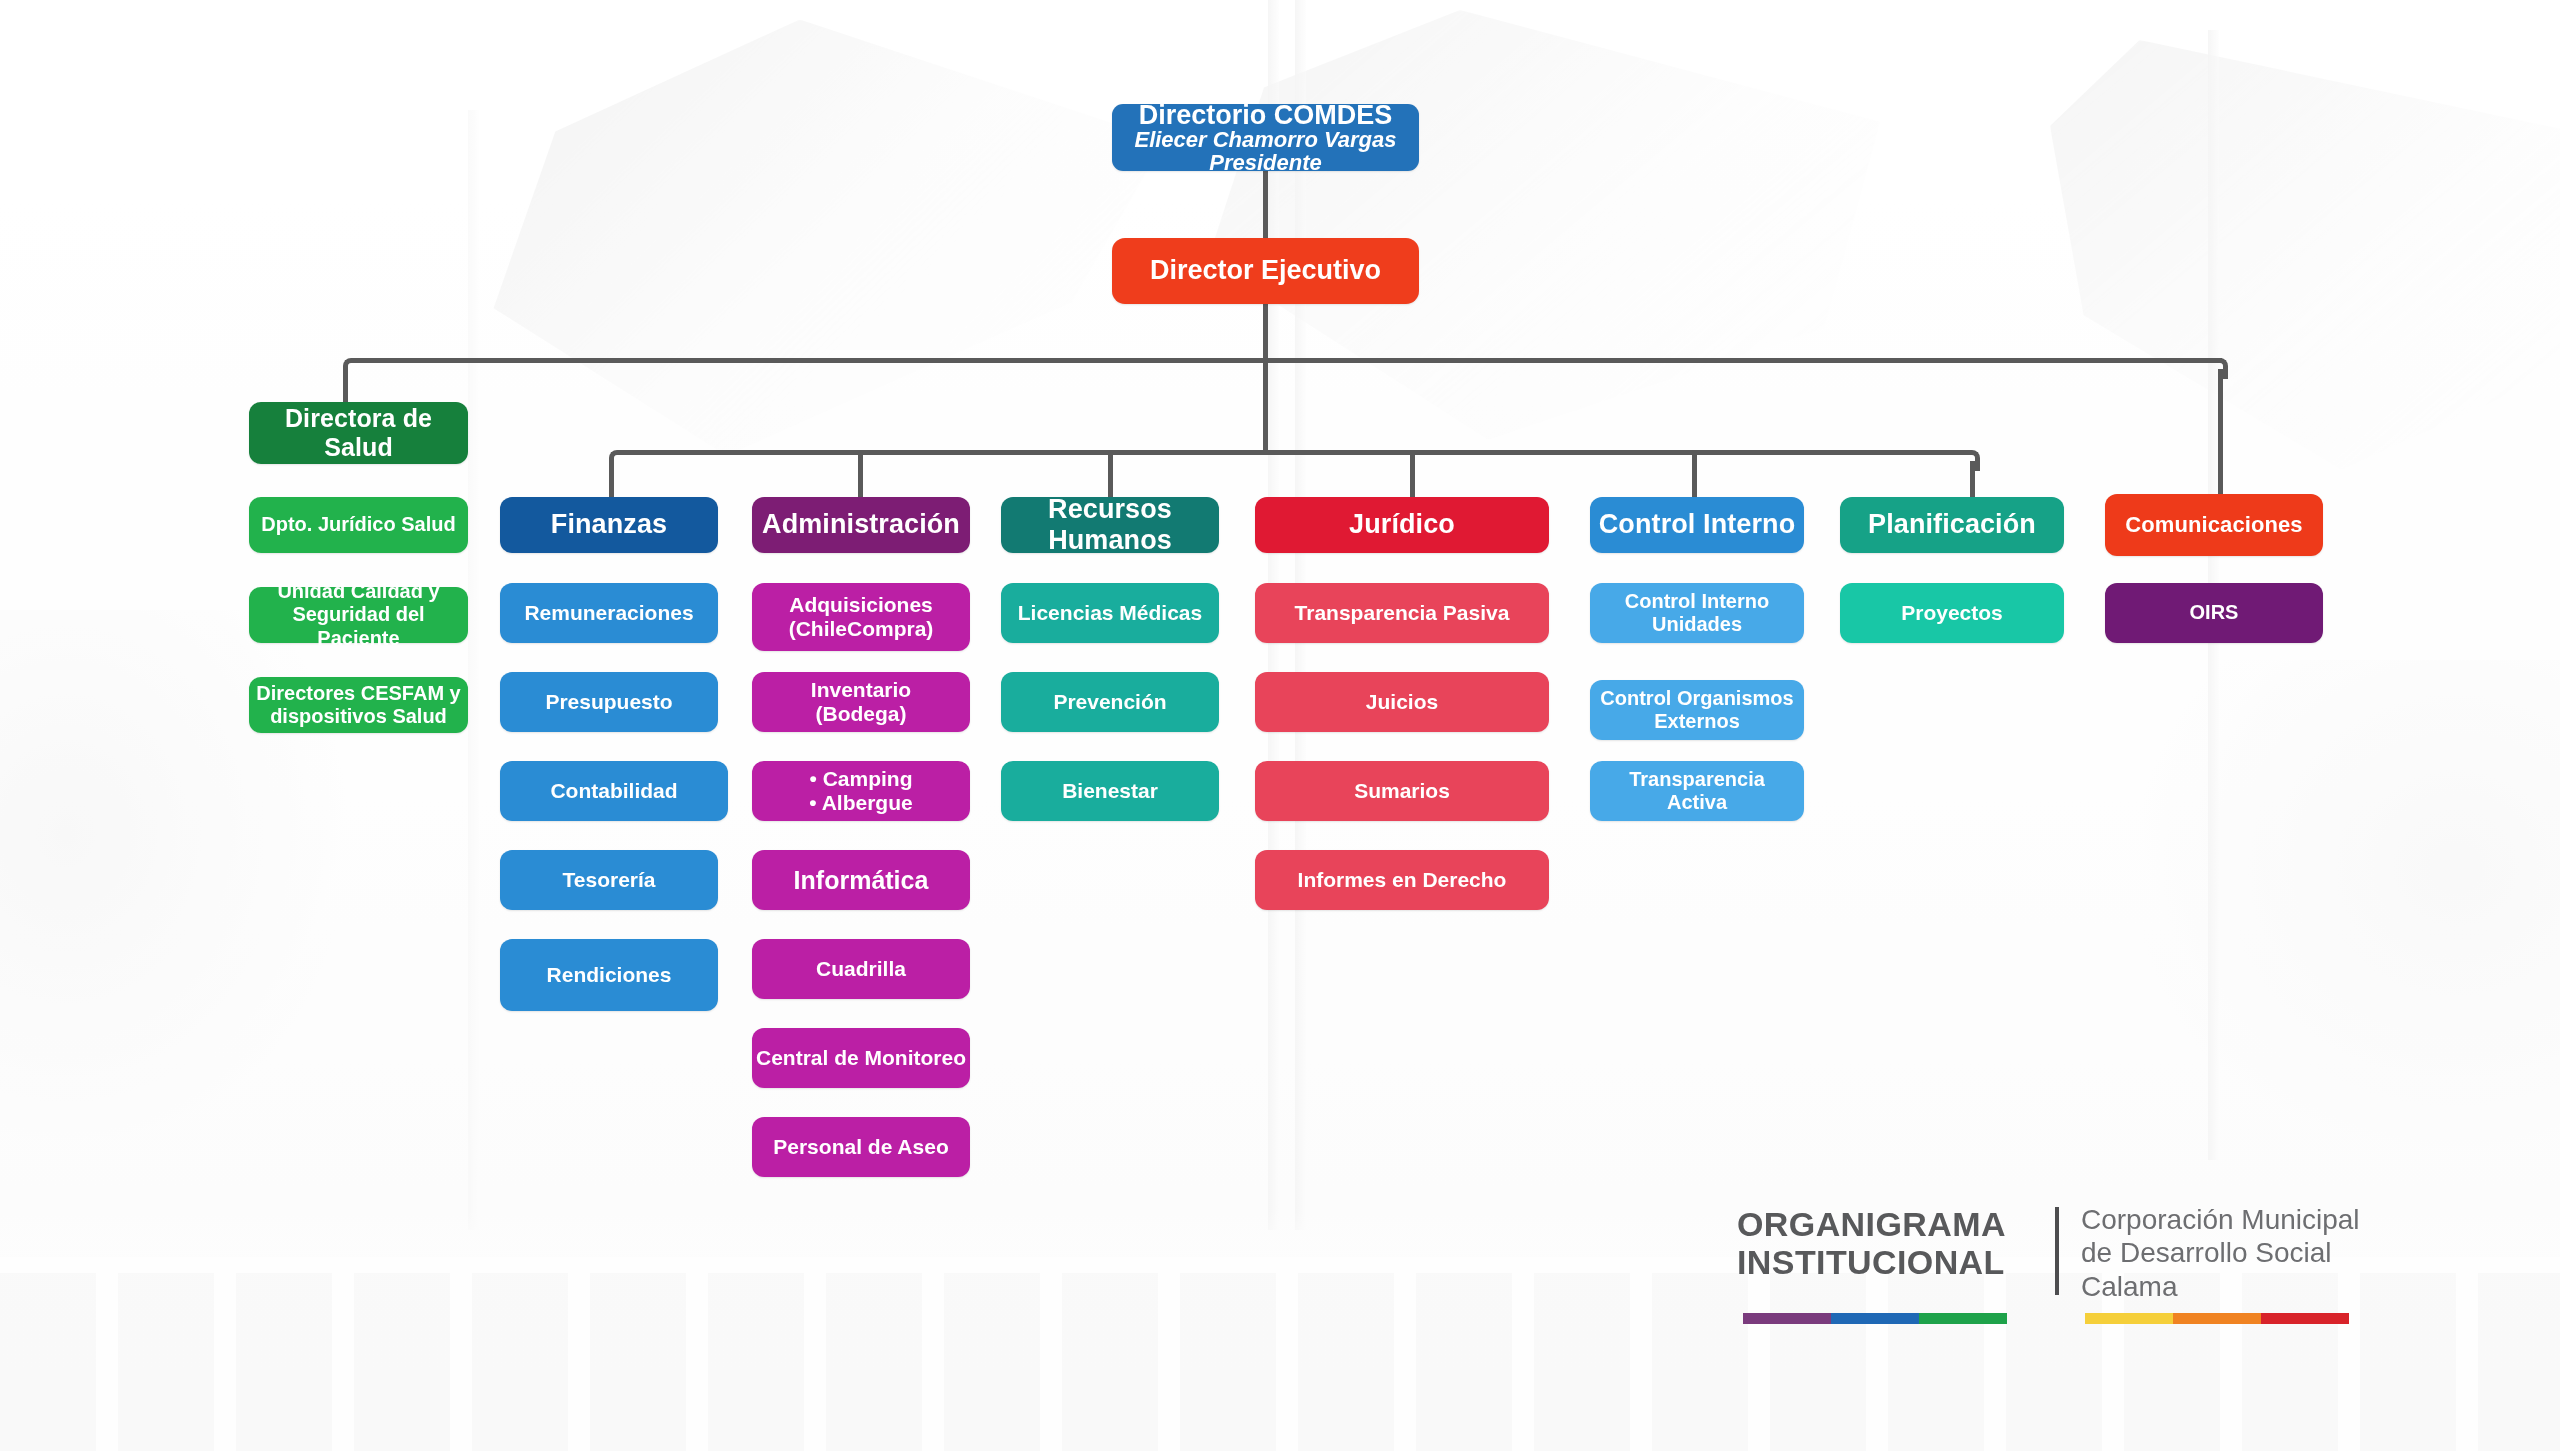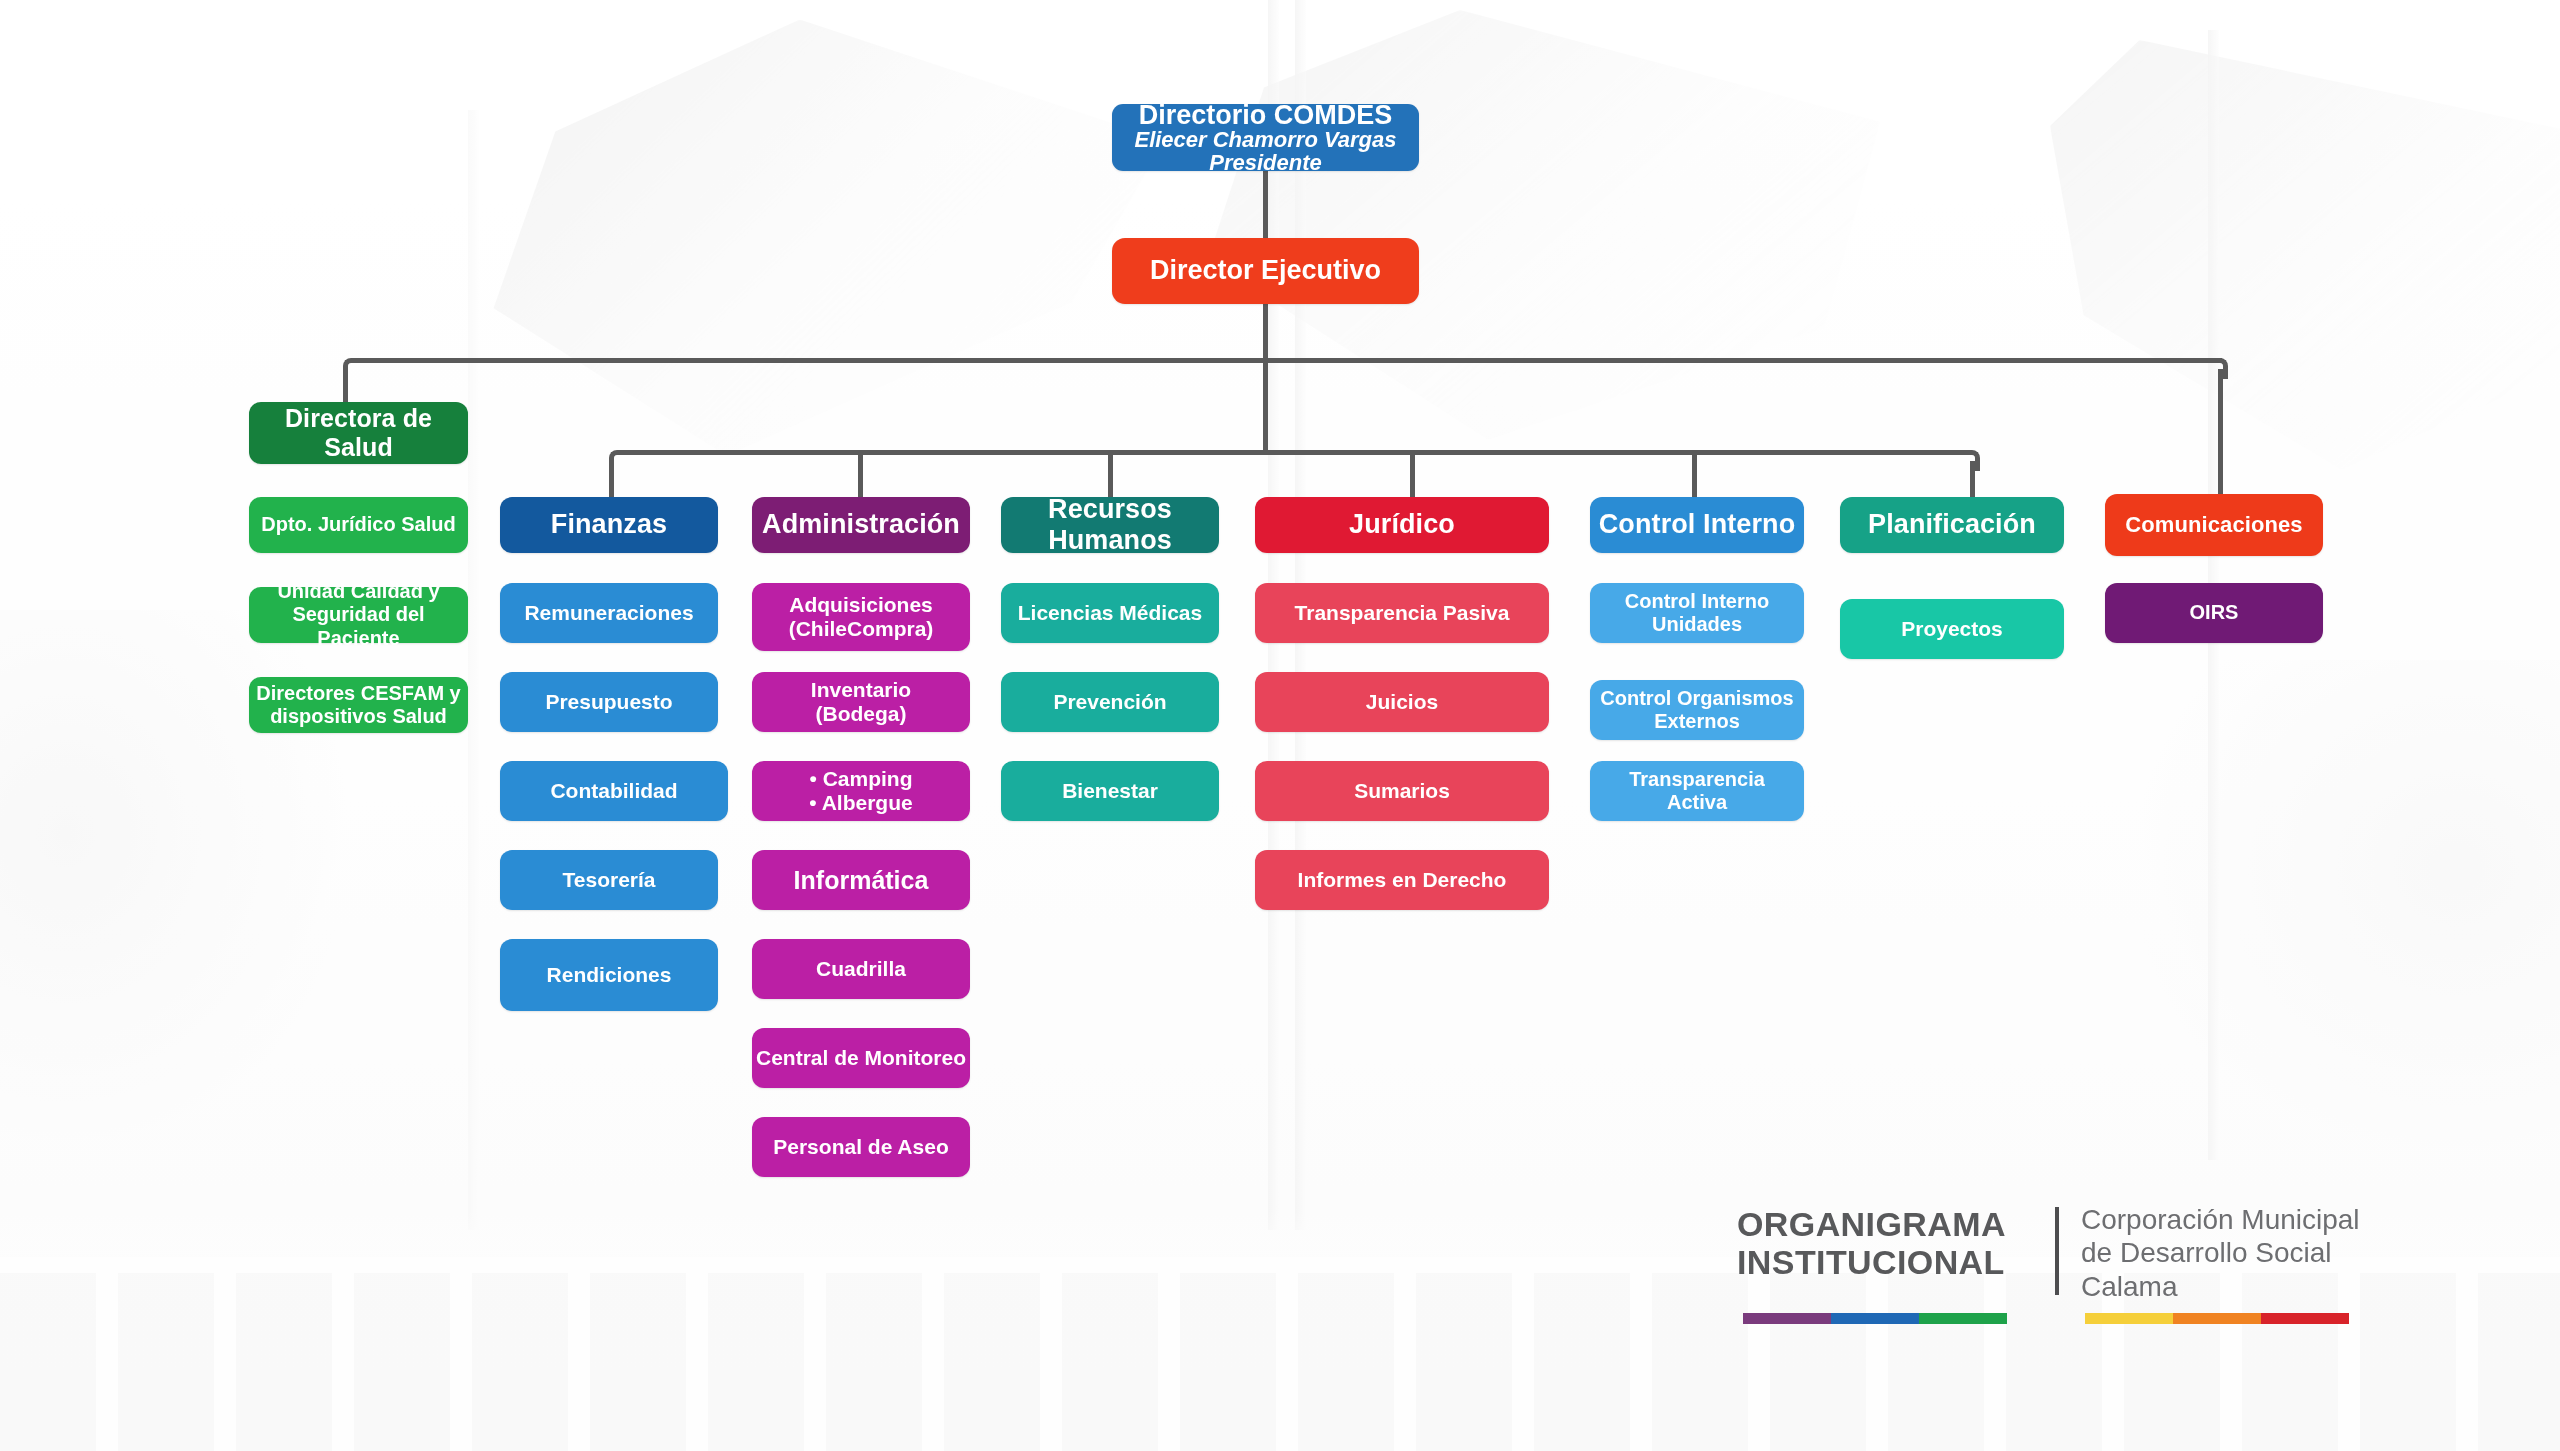--- a/index.html
+++ b/index.html
@@ -325,21 +325,21 @@
         <div>
           <span class="ln">Transparencia</span>
           <span class="ln">Activa</span>
         </div>
       </div>
       <div class="box head" style="left: 1840px; top: 497px; width: 224px; height: 56px; background: rgb(22, 162, 135); font-size: 27px;">
         <div>
           <span class="ln">Planificación</span>
         </div>
       </div>
-      <div class="box sub" style="left: 1840px; top: 583px; width: 224px; height: 60px; background: rgb(24, 199, 166); font-size: 21px; margin-top: 16px;">
+      <div class="box sub" style="left: 1840px; top: 583px; width: 224px; height: 60px; background: rgb(24, 199, 166); font-size: 21px;">
         <div>
           <span class="ln">Proyectos</span>
         </div>
       </div>
       <div class="box head" style="left: 2105px; top: 494px; width: 218px; height: 62px; background: rgb(238, 58, 26); font-size: 22px;">
         <div>
           <span class="ln">Comunicaciones</span>
         </div>
       </div>
       <div class="box sub" style="left: 2105px; top: 583px; width: 218px; height: 60px; background: #701a75; font-size: 20px;">

